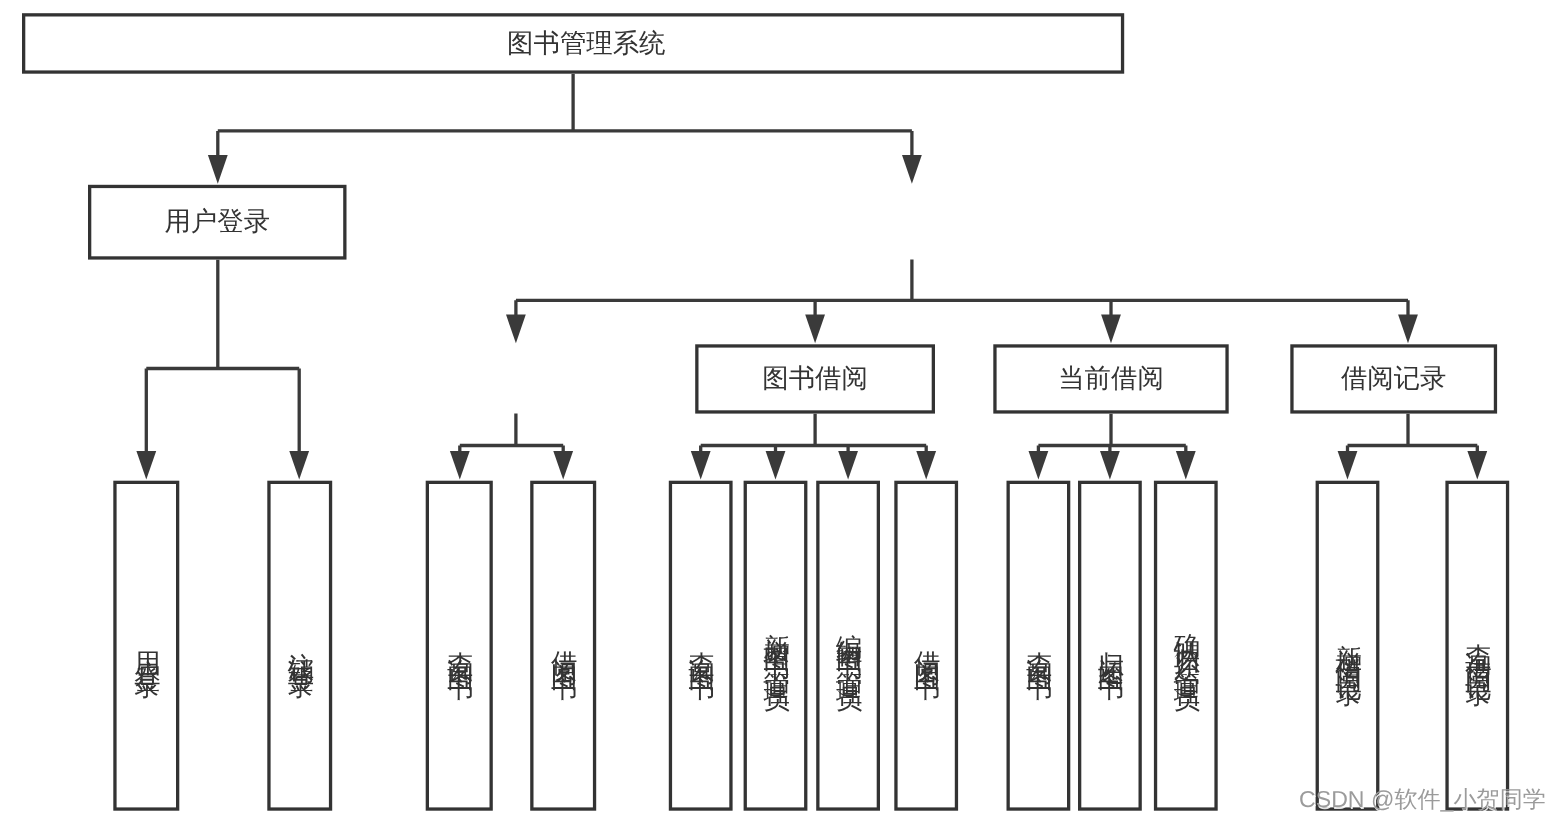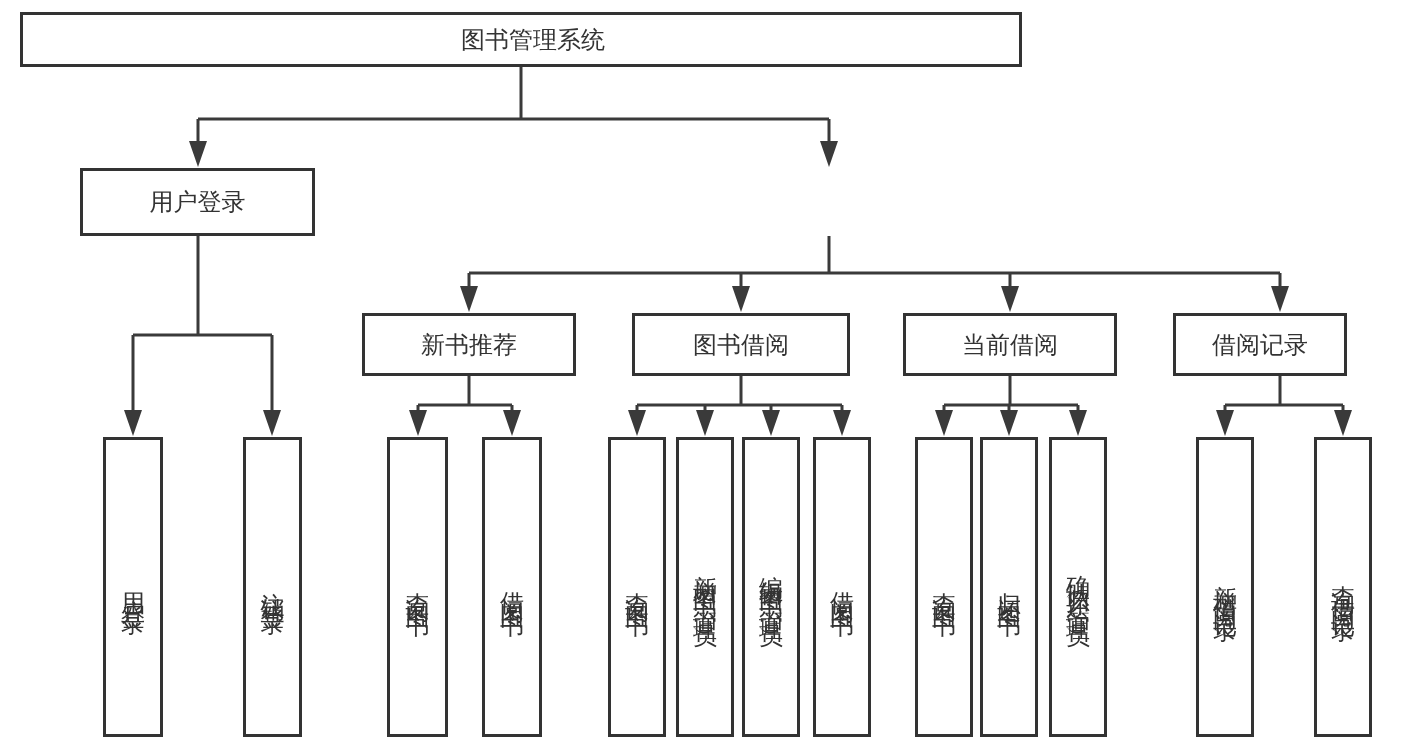--- a/index.html
+++ b/index.html
@@ -104,30 +104,27 @@
   </svg>
 
   <div class="node" style="left:20px; top:12px; width:1002px; height:55px;padding-left:24px;">
     <span>图书管理系统</span>
   </div>
 
   <div class="node" style="left:80px; top:168px; width:235px; height:68px;">
     <span>用户登录</span>
   </div>
 
-  <div class="node" style="left:362px; top:313px; width:214px; height:63px;">
-    <span>新书推荐</span>
-  </div>
   <div class="node" style="left:903px; top:313px; width:214px; height:63px;">
     <span>当前借阅</span>
   </div>
   <div class="node" style="left:632px; top:313px; width:218px; height:63px;">
     <span>图书借阅</span>
   </div>
-  <div class="node" style="left:1173px; top:313px; width:174px; height:63px;">
+  <div class="node" style="left:1173px; top:313px; width:188px; height:63px;">
     <span>借阅记录</span>
   </div>
 
   <div class="node vnode" style="left:103px; top:437px; width:60px; height:300px;">
     <span>用户登录</span>
   </div>
   <div class="node vnode" style="left:243px; top:437px; width:59px; height:300px;">
     <span>注销登录</span>
   </div>
 
@@ -161,14 +158,15 @@
     <span>确认归还（管理员）</span>
   </div>
 
   <div class="node vnode" style="left:1196px; top:437px; width:58px; height:300px;">
     <span>新增借阅记录</span>
   </div>
   <div class="node vnode" style="left:1314px; top:437px; width:58px; height:300px;">
     <span>查询借阅记录</span>
   </div>
 
+  <div class="watermark">CSDN @软件_小贺同学</div>
 
 </div>
 
 </body></html>

